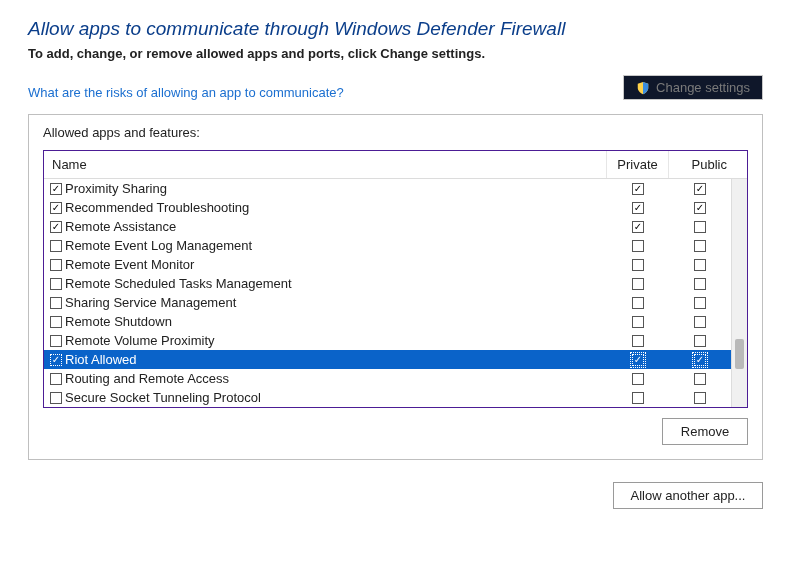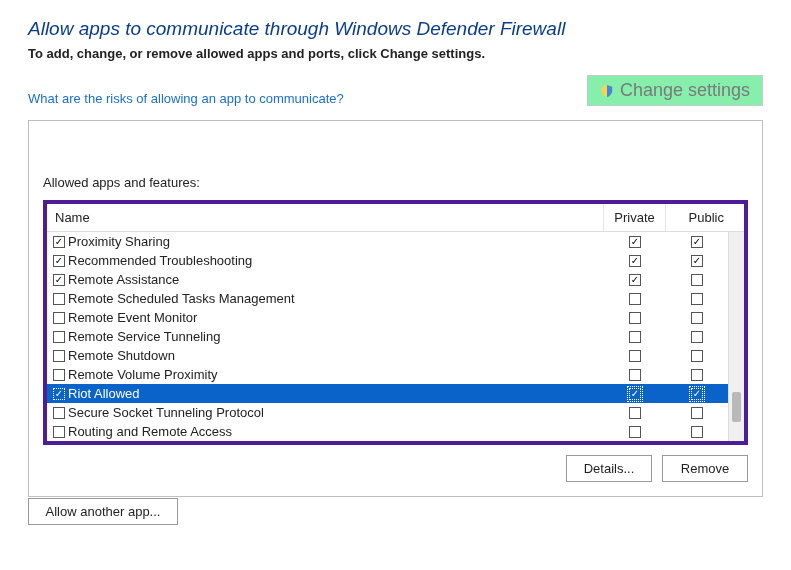--- a/index.html
+++ b/index.html
@@ -33,40 +33,39 @@
   .risks-link {
     color: #1b6fd0;
     font-size: 13px;
     cursor: pointer;
   }
   .change-btn {
     display: inline-flex;
     align-items: center;
     gap: 6px;
     border: 1px solid #c8c8c8;
-    background: #86efac;
+    background: #0f172a;
     padding: 4px 12px;
-    font-size: 18px;
+    font-size: 13px;
     color: #7a7a7a;
     cursor: default;
   }
   .shield {
     width: 14px; height: 14px;
   }
   .panel {
     border: 1px solid #bfbfbf;
     padding: 10px 14px 14px 14px;
   }
   .panel-label {
     font-size: 13px;
     margin-bottom: 10px;
-    margin-top: 44px;
   }
   .list-wrap {
-    border: 4px solid #4c1d95;
+    border: 1px solid #4c1d95;
     position: relative;
   }
   .list-header {
     display: flex;
     background: #fff;
     border-bottom: 1px solid #dcdcdc;
     font-size: 13px;
   }
   .col-name { flex: 1 1 auto; padding: 6px 8px; border-right: 1px solid #e6e6e6;}
   .col-priv { width: 62px; text-align: center; padding: 6px 4px; border-right: 1px solid #e6e6e6;}
@@ -149,21 +148,22 @@
     border: 1px solid #9a9a9a;
     background: #fff;
     padding: 5px 16px;
     font-size: 13px;
     cursor: pointer;
     min-width: 86px;
     text-align: center;
   }
   .bottom-row {
     display: flex;
-    margin-top: 1px;
+    justify-content: flex-end;
+    margin-top: 22px;
   }
   .btn-wide { min-width: 150px; }
 </style>
 </head>
 <body>
 
 <h1 class="title">Allow apps to communicate through Windows Defender Firewall</h1>
 <div class="subtitle">To add, change, or remove allowed apps and ports, click Change settings.</div>
 
 <div class="risks-row">
@@ -223,47 +223,60 @@
             <span class="cb">✓</span>
           </div>
           <div class="cell-pub">
             <span class="cb"></span>
           </div>
           <div class="cell-scroll"></div>
         </div>
         <div class="row">
           <div class="cell-name">
             <span class="cb"></span>
+            <span>Remote Event Log Management</span>
+          </div>
+          <div class="cell-priv">
+            <span class="cb"></span>
+          </div>
+          <div class="cell-pub">
+            <span class="cb"></span>
+          </div>
+          <div class="cell-scroll"></div>
+        </div>
+        <div class="row">
+          <div class="cell-name">
+            <span class="cb"></span>
+            <span>Remote Event Monitor</span>
+          </div>
+          <div class="cell-priv">
+            <span class="cb"></span>
+          </div>
+          <div class="cell-pub">
+            <span class="cb"></span>
+          </div>
+          <div class="cell-scroll"></div>
+        </div>
+        <div class="row">
+          <div class="cell-name">
+            <span class="cb"></span>
             <span>Remote Scheduled Tasks Management</span>
           </div>
           <div class="cell-priv">
             <span class="cb"></span>
           </div>
           <div class="cell-pub">
             <span class="cb"></span>
           </div>
           <div class="cell-scroll"></div>
         </div>
         <div class="row">
           <div class="cell-name">
             <span class="cb"></span>
-            <span>Remote Event Monitor</span>
-          </div>
-          <div class="cell-priv">
-            <span class="cb"></span>
-          </div>
-          <div class="cell-pub">
-            <span class="cb"></span>
-          </div>
-          <div class="cell-scroll"></div>
-        </div>
-        <div class="row">
-          <div class="cell-name">
-            <span class="cb"></span>
-            <span>Remote Service Tunneling</span>
+            <span>Sharing Service Management</span>
           </div>
           <div class="cell-priv">
             <span class="cb"></span>
           </div>
           <div class="cell-pub">
             <span class="cb"></span>
           </div>
           <div class="cell-scroll"></div>
         </div>
         <div class="row">
@@ -301,50 +314,49 @@
             <span class="cb">✓</span>
           </div>
           <div class="cell-pub">
             <span class="cb">✓</span>
           </div>
           <div class="cell-scroll"></div>
         </div>
         <div class="row">
           <div class="cell-name">
             <span class="cb"></span>
+            <span>Routing and Remote Access</span>
+          </div>
+          <div class="cell-priv">
+            <span class="cb"></span>
+          </div>
+          <div class="cell-pub">
+            <span class="cb"></span>
+          </div>
+          <div class="cell-scroll"></div>
+        </div>
+        <div class="row">
+          <div class="cell-name">
+            <span class="cb"></span>
             <span>Secure Socket Tunneling Protocol</span>
-          </div>
-          <div class="cell-priv">
-            <span class="cb"></span>
-          </div>
-          <div class="cell-pub">
-            <span class="cb"></span>
-          </div>
-          <div class="cell-scroll"></div>
-        </div>
-        <div class="row">
-          <div class="cell-name">
-            <span class="cb"></span>
-            <span>Routing and Remote Access</span>
           </div>
           <div class="cell-priv">
             <span class="cb"></span>
           </div>
           <div class="cell-pub">
             <span class="cb"></span>
           </div>
           <div class="cell-scroll"></div>
         </div>
         <div class="scrollbar">
         <div class="scroll-thumb"></div>
       </div>
     </div>
   </div>
 
   <div class="panel-buttons">
-    <span class="btn">Details...</span>
     <span class="btn">Remove</span>
   </div>
 </div>
 
 <div class="bottom-row">
   <span class="btn btn-wide">Allow another app...</span>
 </div>
 
 </body></html>

